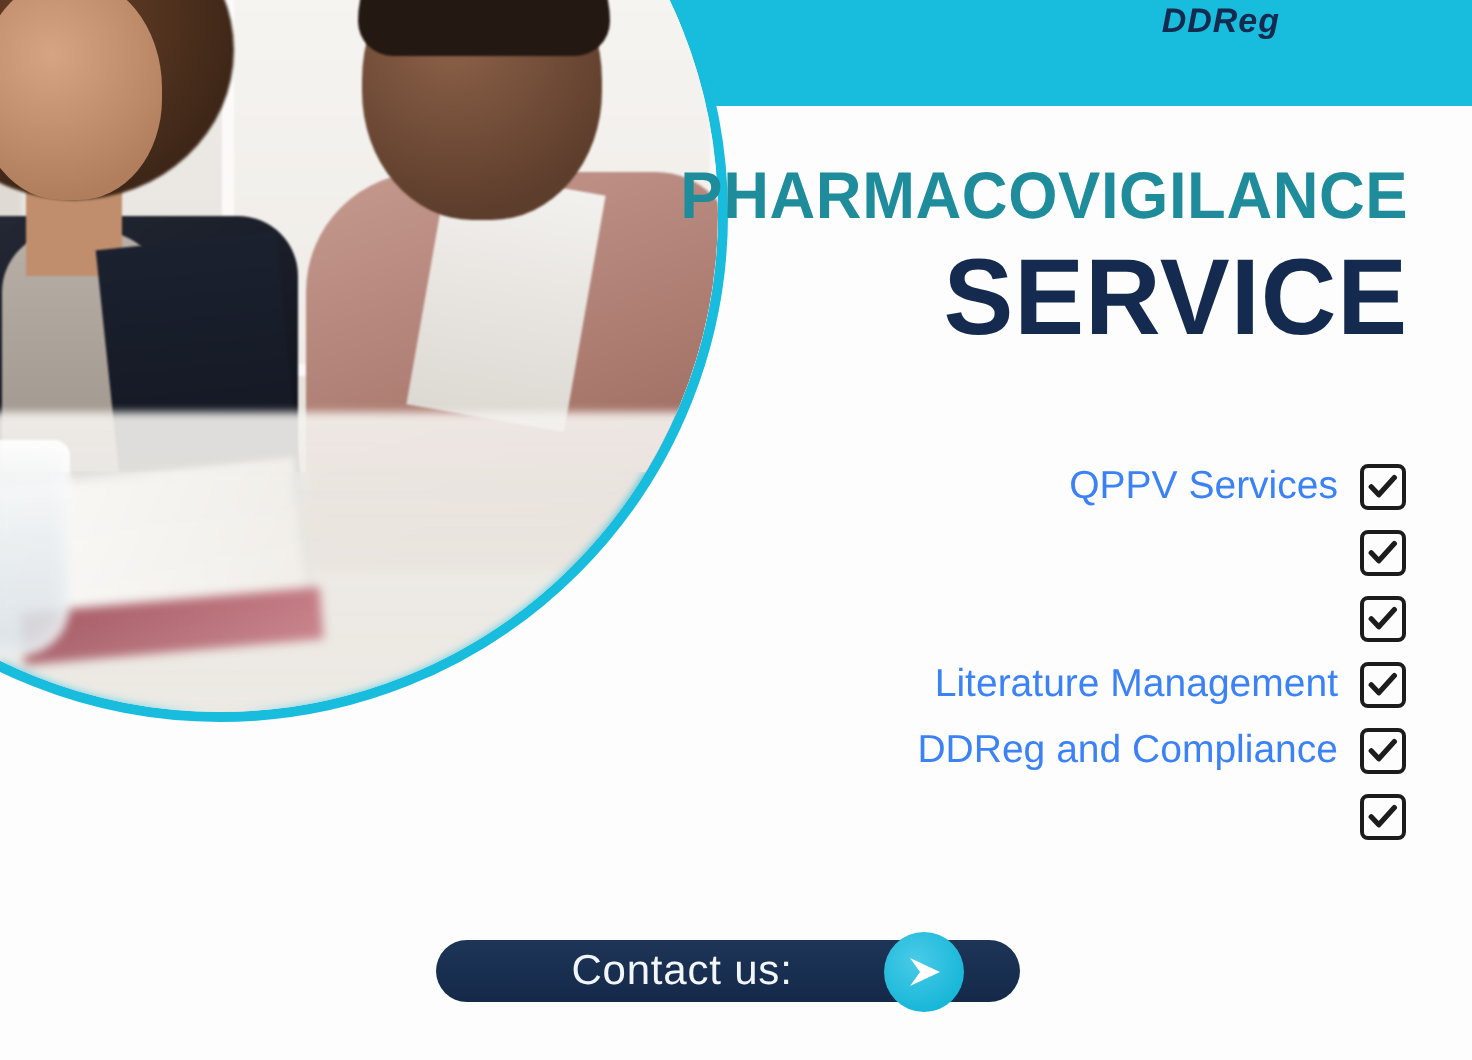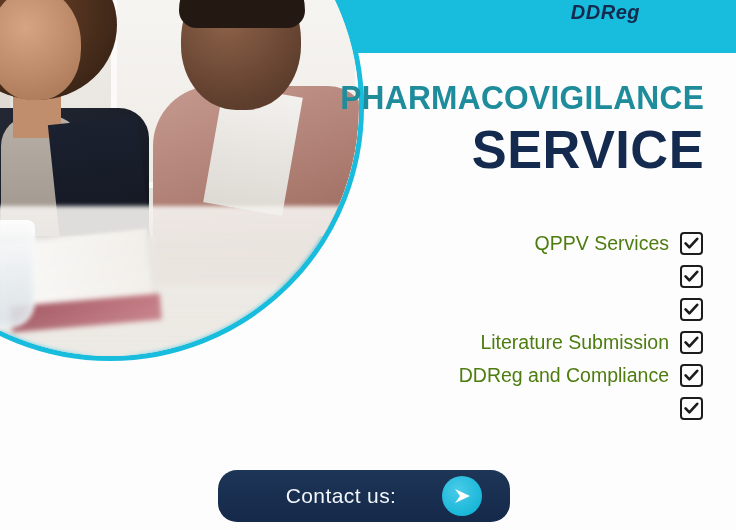--- a/index.html
+++ b/index.html
@@ -25,21 +25,21 @@
     top: 0;
     width: 436px;
     height: 53px;
     background: #18bcdc;
     z-index: 2;
   }
   .brand-logo {
     position: absolute;
     right: 96px;
     top: 1px;
-    font-size: 20px;
+    font-size: 17px;
     font-weight: bold;
     font-style: italic;
     letter-spacing: 0.5px;
     color: #142a4e;
     z-index: 4;
     white-space: nowrap;
   }
 
   
   .photo-wrap {
@@ -252,21 +252,21 @@
     align-items: flex-end;
   }
   .check-row {
     display: flex;
     align-items: center;
     justify-content: flex-end;
     gap: 11px;
   }
   .check-label {
     font-size: 19.5px;
-    color: #4d7c0f;
+    color: #3b82f6;
     white-space: nowrap;
     line-height: 1;
   }
   .check-box {
     width: 23px;
     height: 23px;
     border: 2.2px solid #1c1c1c;
     border-radius: 4px;
     box-sizing: border-box;
     display: flex;
@@ -275,21 +275,21 @@
     flex: none;
   }
   .check-box svg { display: block; }
 
   
   .contact-btn {
     position: absolute;
     left: 218px;
     top: 470px;
     width: 292px;
-    height: 52px;
+    height: 31px;
     border-radius: 19px;
     background: linear-gradient(180deg,#1d3557,#15294a);
     z-index: 6;
     display: flex;
     align-items: center;
     justify-content: center;
   }
   .contact-text {
     color: #f2f6fa;
     font-size: 21px;
@@ -370,21 +370,21 @@
 
     <div class="check-row">
       <span class="check-box">
         <svg width="15" height="13" viewBox="0 0 15 13" aria-hidden="true">
           <path d="M1.6 6.4 L5.4 10.4 L13.2 1.8" fill="none" stroke="#1c1c1c" stroke-width="2.6" stroke-linecap="round" stroke-linejoin="round"></path>
         </svg>
       </span>
     </div>
 
     <div class="check-row">
-      <span class="check-label">Literature Submission</span>
+      <span class="check-label">Literature Management</span>
       <span class="check-box">
         <svg width="15" height="13" viewBox="0 0 15 13" aria-hidden="true">
           <path d="M1.6 6.4 L5.4 10.4 L13.2 1.8" fill="none" stroke="#1c1c1c" stroke-width="2.6" stroke-linecap="round" stroke-linejoin="round"></path>
         </svg>
       </span>
     </div>
 
     <div class="check-row">
       <span class="check-label">DDReg and Compliance</span>
       <span class="check-box">

